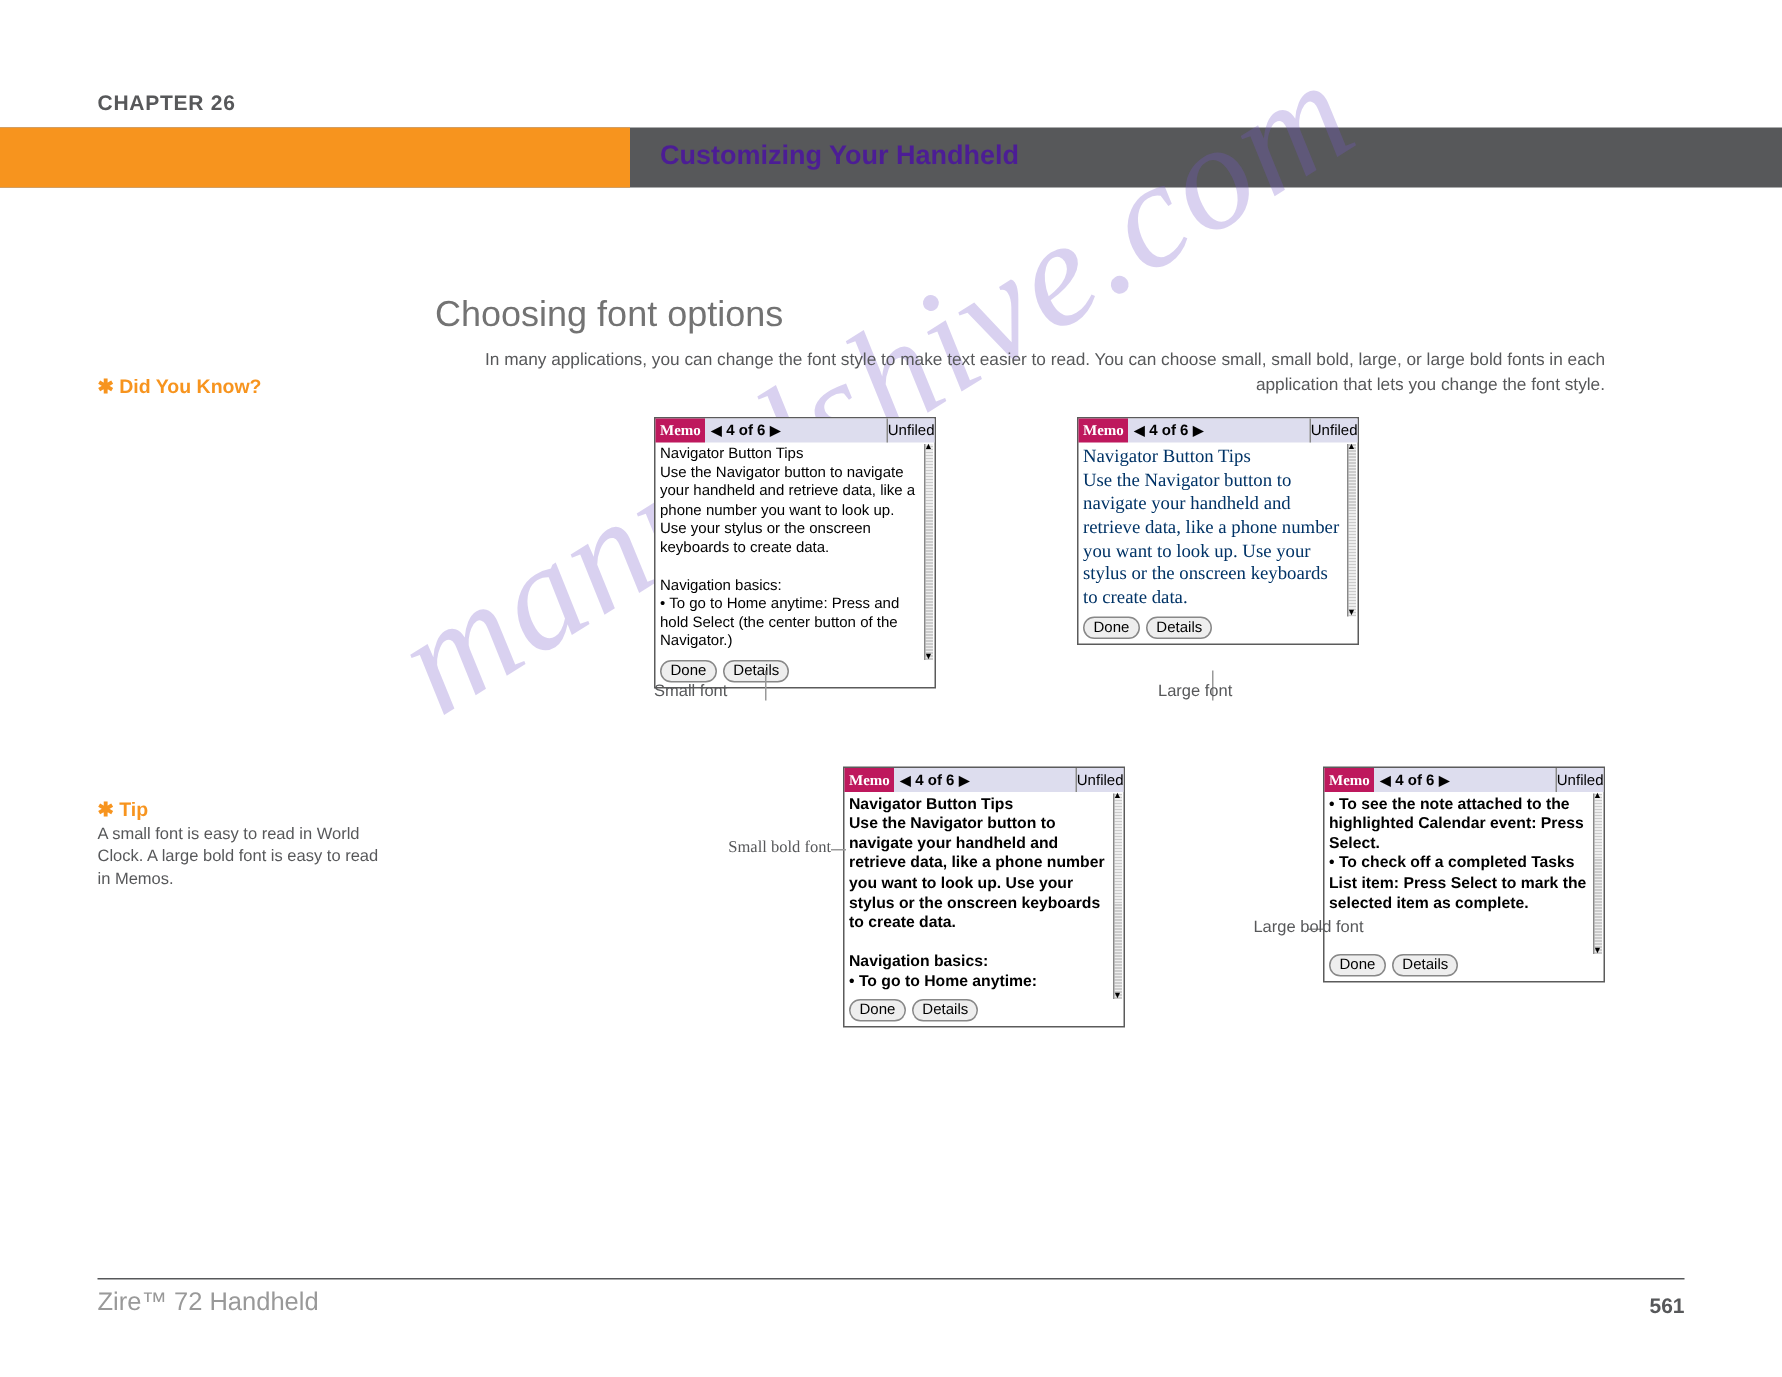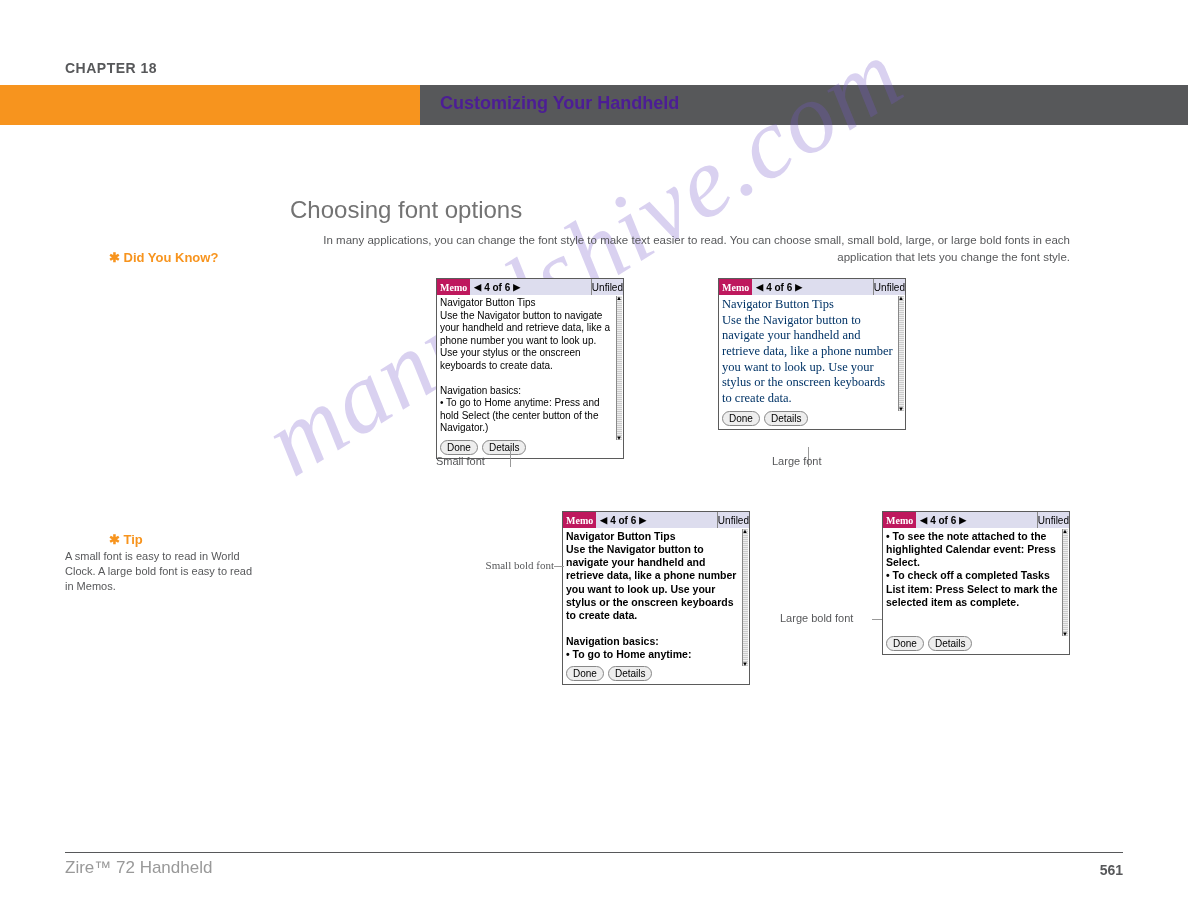--- a/index.html
+++ b/index.html
@@ -4,21 +4,21 @@
 <style>
   * { margin: 0; padding: 0; box-sizing: border-box; }
   body { font-family: Arial, sans-serif; background: #fff; width: 1188px; height: 918px; position: relative; overflow: hidden; }
   .chapter-bar { position: absolute; top: 85px; left: 0; right: 0; height: 40px; background: #57585a; }
   .chapter-orange { position: absolute; top: 85px; left: 0; width: 420px; height: 40px; background: #f7941e; }
   .chapter-label { position: absolute; top: 60px; left: 65px; font-size: 14px; font-weight: bold; color: #57585a; letter-spacing: 0.5px; }
   .chapter-title { position: absolute; top: 93px; left: 440px; font-size: 18px; font-weight: bold; color: #4c1d95; }
   .sidebar-tip { position: absolute; left: 65px; width: 195px; }
   .tip1 { top: 250px; }
   .tip2 { top: 532px; }
-  .tip-lead { color: #f7941e; font-weight: bold; font-size: 13px; margin-left: 44px; }
+  .tip-lead { color: #f7941e; font-weight: bold; font-size: 13px; }
   .tip-body { color: #57585a; font-size: 11px; line-height: 1.35; margin-top: 2px; }
   .section-title { position: absolute; top: 196px; left: 290px; font-size: 24px; color: #737373; }
   .section-intro { position: absolute; top: 232px; left: 290px; font-size: 11.5px; color: #57585a; line-height: 1.5; width: 780px; text-align: right; }
   .memo-block { position: absolute; width: 188px; border: 1px solid #5b5b5b; background: #fff; }
   .memo1 { top: 278px; left: 436px; }
   .memo2 { top: 278px; left: 718px; }
   .memo3 { top: 511px; left: 562px; }
   .memo4 { top: 511px; left: 882px; }
   .mhead { height: 16px; display: flex; align-items: stretch; font-size: 10px; }
   .mhead .tag { background: #be185d; color: #fff; font-weight: bold; padding: 1px 3px; display: flex; align-items: center; font-family: Liberation Serif, serif; }
@@ -31,37 +31,37 @@
   .mbody.bold2 { font-weight: bold; font-size: 10.5px; }
   .scrollbar { position: absolute; right: 1px; top: 17px; bottom: 18px; width: 6px; border-left: 1px solid #888; background: repeating-linear-gradient(0deg,#ccc,#ccc 1px,#eee 1px,#eee 2px); }
   .scrollbar::before { content: "▲"; position: absolute; top: -1px; left: -1px; font-size: 6px; color: #000; }
   .scrollbar::after { content: "▼"; position: absolute; bottom: -1px; left: -1px; font-size: 6px; color: #000; }
   .mfoot { padding: 3px; display: flex; gap: 4px; }
   .btn { border: 1px solid #888; border-radius: 8px; padding: 1px 6px; font-size: 10px; background: #eee; }
   .caption { position: absolute; font-size: 11px; color: #57585a; line-height: 1.35; }
   .cap1 { top: 454px; left: 436px; width: 150px; text-align: left; }
   .cap2 { top: 454px; left: 772px; width: 100px; }
   .cap3 { top: 558px; left: 454px; width: 100px; text-align: right; font-family: Liberation Serif, serif; }
-  .cap4 { top: 611px; left: 780px; width: 85px; }
+  .cap4 { top: 611px; left: 824px; width: 85px; text-align: right; }
   .leader { position: absolute; background: #999; }
   .ld1 { top: 447px; left: 510px; width: 1px; height: 20px; }
   .ld2 { top: 447px; left: 808px; width: 1px; height: 20px; }
   .ld3 { top: 566px; left: 554px; width: 10px; height: 1px; }
   .ld4 { top: 619px; left: 872px; width: 10px; height: 1px; }
   .footer-line { position: absolute; bottom: 65px; left: 65px; right: 65px; height: 1px; background: #57585a; }
   .footer-left { position: absolute; bottom: 40px; left: 65px; font-size: 17px; color: #999; }
   .footer-right { position: absolute; bottom: 40px; right: 65px; font-size: 14px; font-weight: bold; color: #57585a; }
   .watermark { position: absolute; top: 200px; left: 220px; font-size: 100px; color: rgba(120,90,200,0.28); transform: rotate(-32deg); font-style: italic; font-family: Georgia, serif; pointer-events: none; letter-spacing: 2px; }
 </style>
 </head>
 <body>
 
 <div class="chapter-bar"></div>
 <div class="chapter-orange"></div>
-<div class="chapter-label">CHAPTER 18</div>
+<div class="chapter-label">CHAPTER 26</div>
 <div class="chapter-title">Customizing Your Handheld</div>
 
 <div class="watermark">manualshive.com</div>
 
 <div class="sidebar-tip tip1">
   <div class="tip-lead"><span>✱ </span><span>Did You Know?</span></div>
 </div>
 <div class="sidebar-tip tip2">
   <div class="tip-lead"><span>✱ </span><span>Tip</span></div>
   <div class="tip-body">A small font is easy to read in World Clock. A large bold font is easy to read in Memos.</div>

